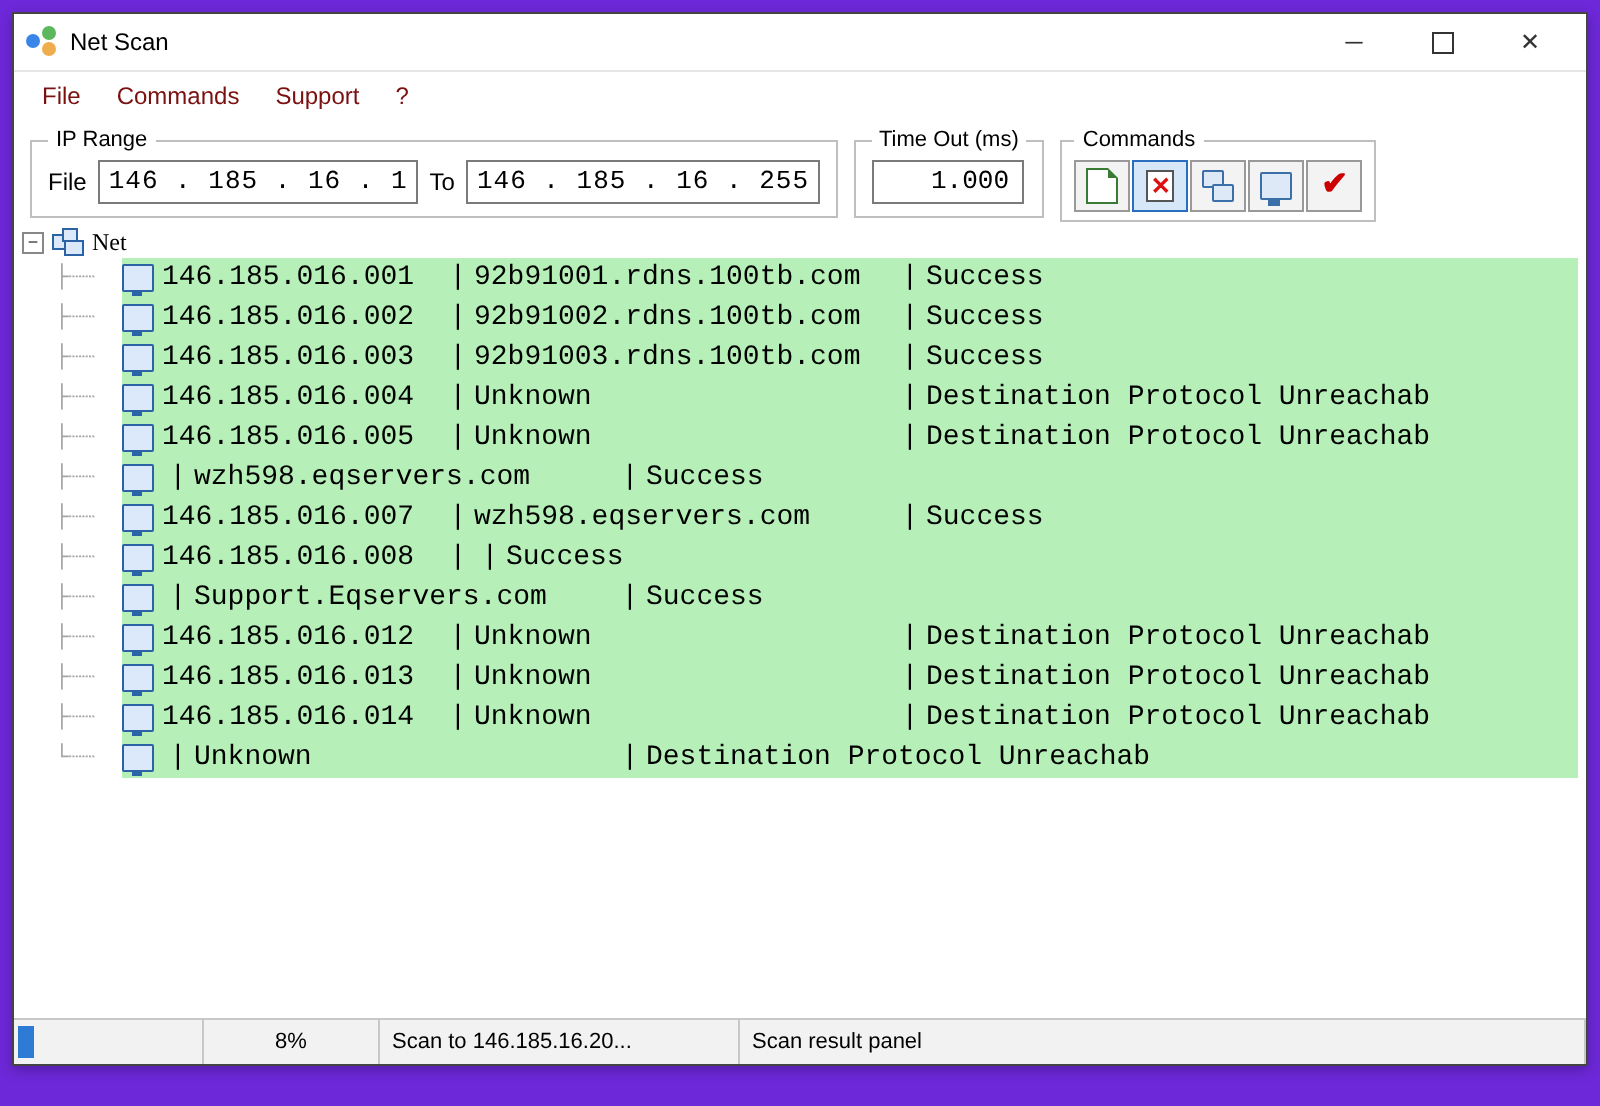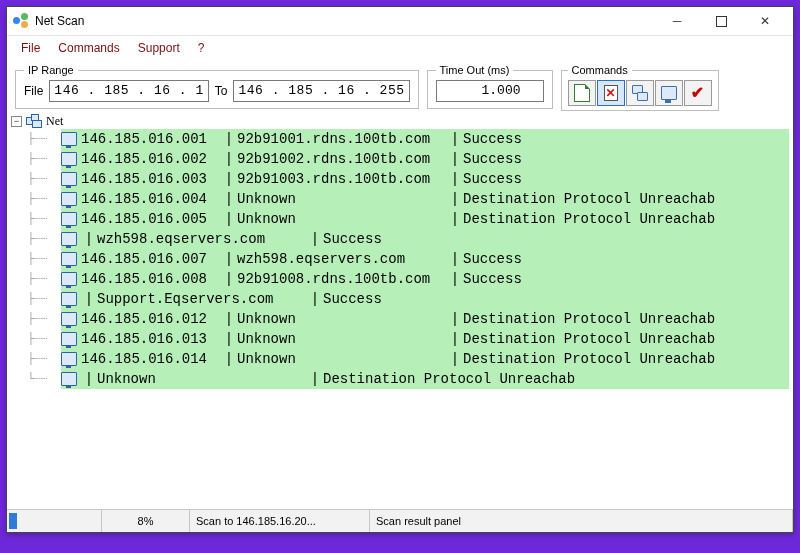--- a/index.html
+++ b/index.html
@@ -19,21 +19,21 @@
 
 .menubar{height:20px;display:flex;align-items:center;padding:2px 6px;gap:2px}
 .menubar .m{padding:1px 8px;color:#7a1010;cursor:default;font-size:12px}
 
 .toolbar{display:flex;align-items:flex-start;padding:4px 8px 6px;border-bottom:1px solid #a21caf;gap:8px}
 fieldset.tb{border:1px solid #bfbfbf;border-radius:0;margin:0;padding:4px 8px 6px;position:relative}
 fieldset.tb>legend{font-size:11px;padding:0 4px}
 .iprow{display:flex;align-items:center;gap:6px}
 .iprow label{font-size:12px}
 .ipbox{border:1px solid #7a7a7a;height:20px;padding:0 4px;font:13px/20px "Consolas","Courier New",monospace;min-width:110px;text-align:center;letter-spacing:.5px;background:#fff}
-.tobox{border:1px solid #7a7a7a;height:20px;width:62px;text-align:right;padding:0 22px;font:13px/20px "Consolas","Courier New",monospace;background:#fff}
+.tobox{border:1px solid #7a7a7a;height:20px;width:62px;text-align:right;padding:0 6px;font:13px/20px "Consolas","Courier New",monospace;background:#fff}
 fieldset.cmds{padding:4px 6px 4px}
 .cmds .btns{display:flex;gap:1px}
 .cmds button{width:28px;height:26px;border:1px solid #999;background:#f3f3f3;padding:0;display:flex;align-items:center;justify-content:center;cursor:default}
 .cmds button.selected{border:1px solid #2a6fbf;background:#d7e7fa}
 .ico-newdoc{width:14px;height:16px;background:#fff;border:1px solid #3a7b34;position:relative}
 .ico-newdoc:after{content:"";position:absolute;right:-1px;top:-1px;width:0;height:0;border-left:5px solid #3a7b34;border-top:5px solid #f3f3f3}
 .ico-stop{width:16px;height:16px;position:relative}
 .ico-stop .doc{position:absolute;width:12px;height:14px;background:#fff;border:1px solid #555;left:1px;top:0}
 .ico-stop .x{position:absolute;left:3px;top:2px;font:bold 12px/12px Arial;color:#d11}
 .ico-net{width:16px;height:16px;position:relative}
@@ -219,21 +219,20 @@
               <span class="sep">|</span>
               <span class="host">wzh598.eqservers.com</span>
               <span class="sep">|</span>
               <span class="status">Success</span>
             </div>
             <div class="entry">
               <span class="tree"> ├┈┈ </span>
               <span class="mon"></span>
               <span class="ip">146.185.016.008</span>
               <span class="sep">|</span>
-              <span class="host">92b91008.rdns.100tb.com</span>
               <span class="sep">|</span>
               <span class="status">Success</span>
             </div>
             <div class="entry">
               <span class="tree"> ├┈┈ </span>
               <span class="mon"></span>
               <span class="sep">|</span>
               <span class="host">Support.Eqservers.com</span>
               <span class="sep">|</span>
               <span class="status">Success</span>

